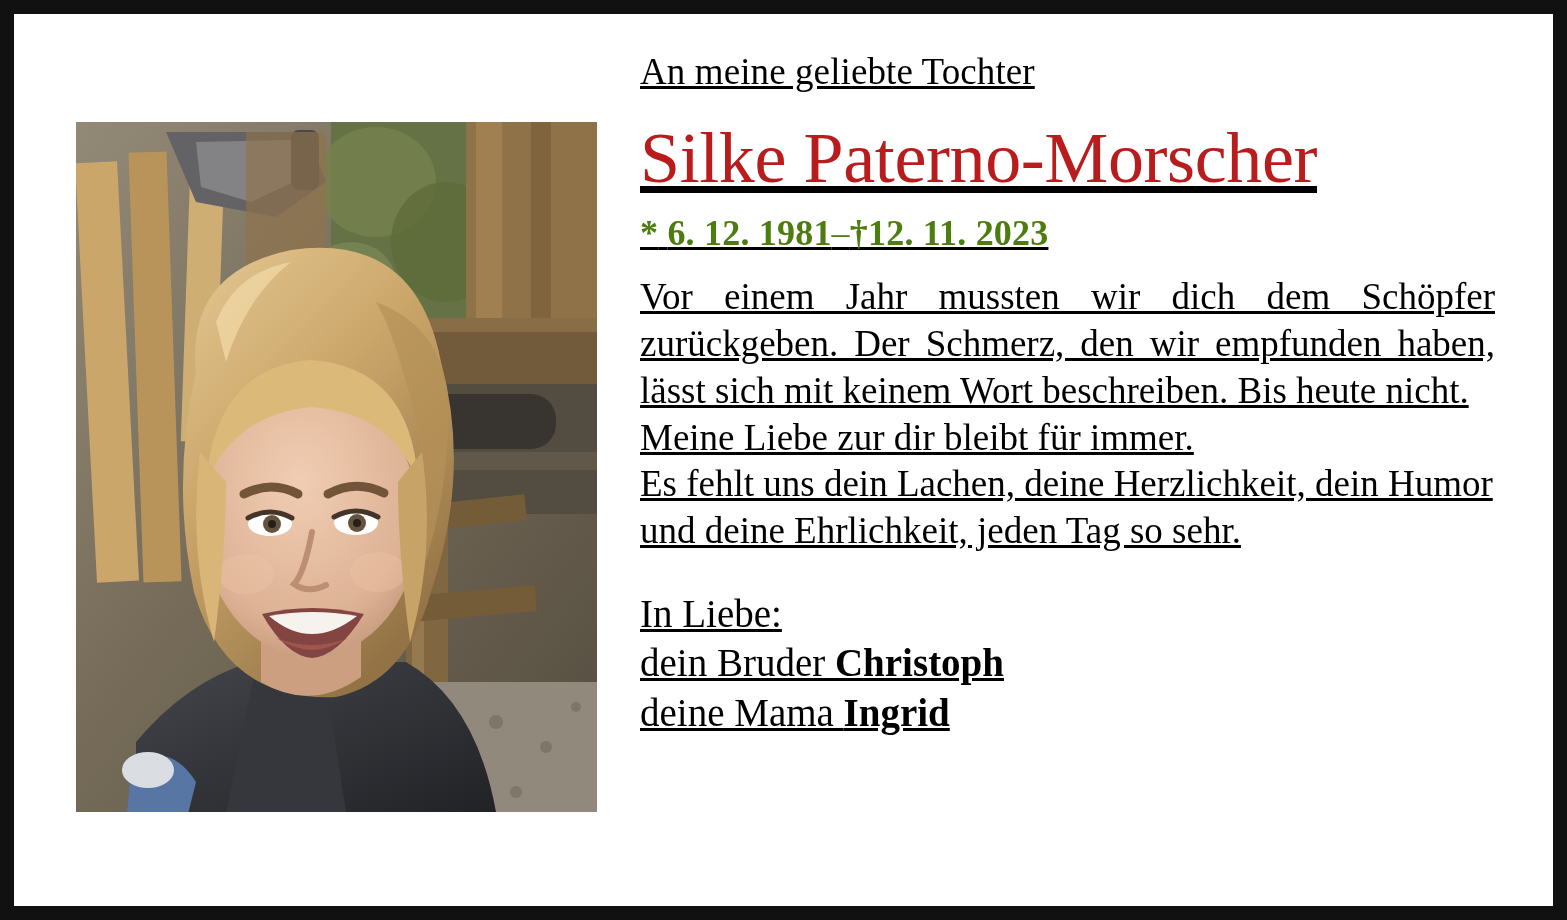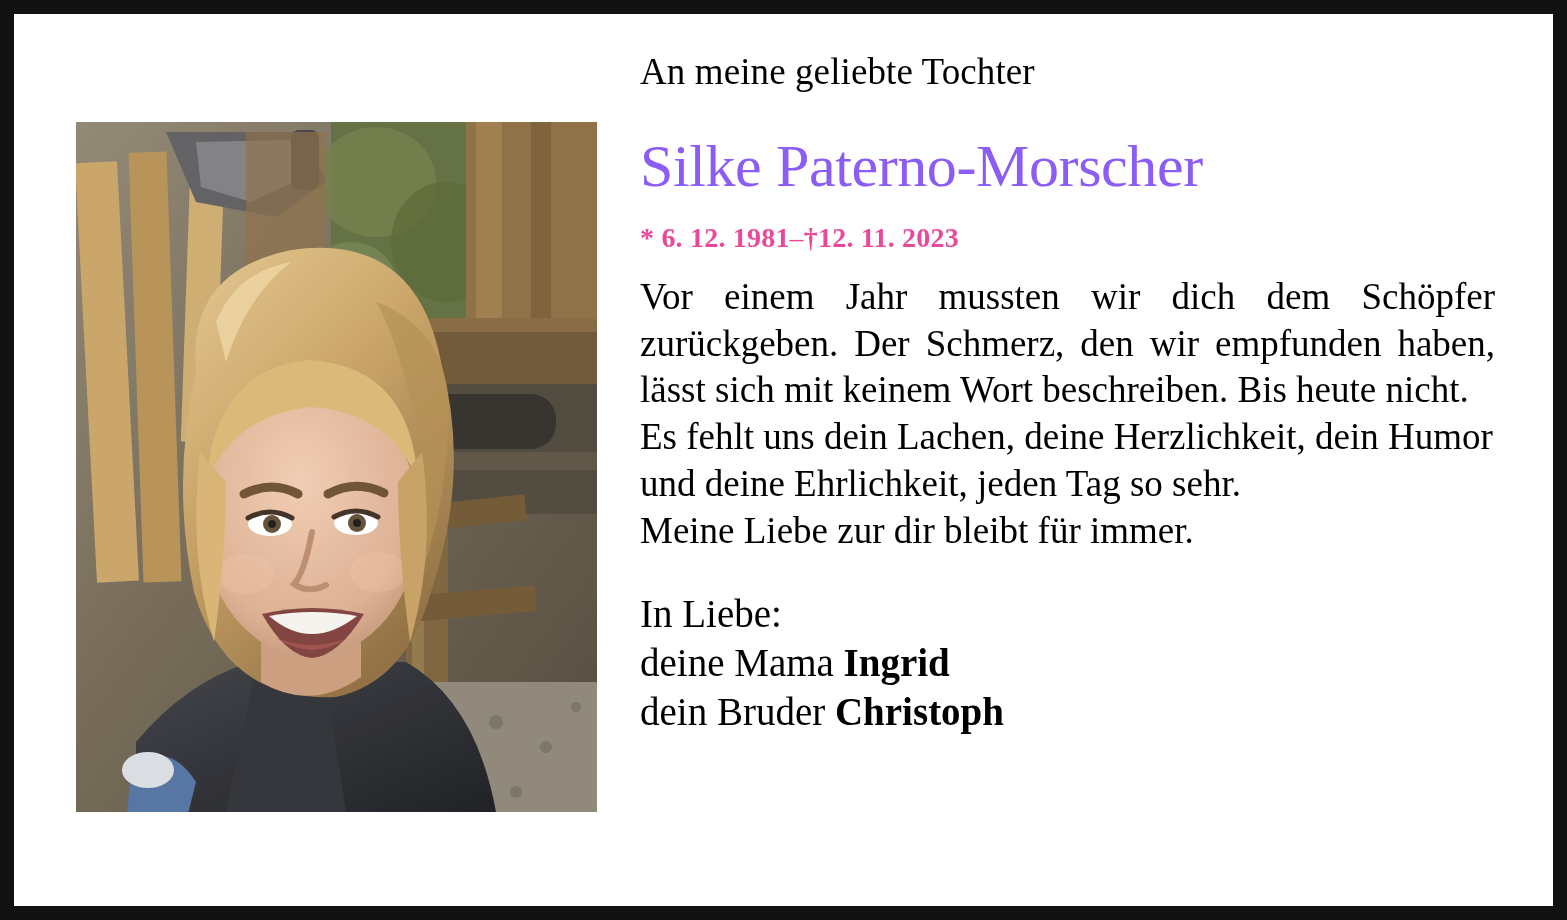--- a/index.html
+++ b/index.html
@@ -16,20 +16,21 @@
 
   .notice-frame {
     position: absolute;
     left: 0;
     top: 0;
     width: 1567px;
     height: 920px;
     box-sizing: border-box;
     background: #111111;
     padding: 10px;
+    text-decoration: underline;
   }
   .notice-inner {
     position: relative;
     width: 100%;
     height: 100%;
     box-sizing: border-box;
     background: #ffffff;
     border: 4px solid #111111;
     display: flex;
     flex-direction: row;
@@ -65,33 +66,33 @@
 
   .dedication {
     font-size: 37px;
     line-height: 1.18;
     color: #000;
     letter-spacing: 0.1px;
     margin-top: 8px;
   }
 
   .deceased-name {
-    font-size: 60px;
+    font-size: 72px;
     line-height: 1.12;
-    color: #8b5cf6;
-    margin-top: 39px;
+    color: #b91c1c;
+    margin-top: 24px;
     letter-spacing: -0.4px;
     white-space: nowrap;
   }
 
   .dates {
-    font-size: 28px;
+    font-size: 36px;
     font-weight: bold;
-    color: #ec4899;
-    margin-top: 22px;
+    color: #4d7c0f;
+    margin-top: 14px;
     letter-spacing: 0.2px;
     white-space: nowrap;
   }
   .dates .sym {
     font-weight: bold;
   }
   .dates .dash {
     font-weight: normal;
   }
 
@@ -258,25 +259,25 @@
 
       <div class="deceased-name">Silke Paterno-Morscher</div>
 
       <div class="dates">
         <span class="sym">*</span>
         <span>6. 12. 1981</span><span class="dash">–</span><span class="sym">†</span><span>12. 11. 2023</span>
       </div>
 
       <div class="body-block">
         <p>Vor einem Jahr mussten wir dich dem Schöpfer zurückgeben. Der Schmerz, den wir empfunden haben, lässt sich mit keinem Wort beschreiben. Bis heute nicht.</p>
+        <p class="nojust">Meine Liebe zur dir bleibt für immer.</p>
         <p class="nojust">Es fehlt uns dein Lachen, deine Herzlichkeit, dein Humor und deine Ehrlichkeit, jeden Tag so sehr.</p>
-        <p class="nojust">Meine Liebe zur dir bleibt für immer.</p>
       </div>
 
       <div class="closing">
         <p>In Liebe:</p>
+        <p><span>dein Bruder </span><b>Christoph</b></p>
         <p><span>deine Mama </span><b>Ingrid</b></p>
-        <p><span>dein Bruder </span><b>Christoph</b></p>
       </div>
 
     </div>
   </div>
 </div>
 
 </body></html>

